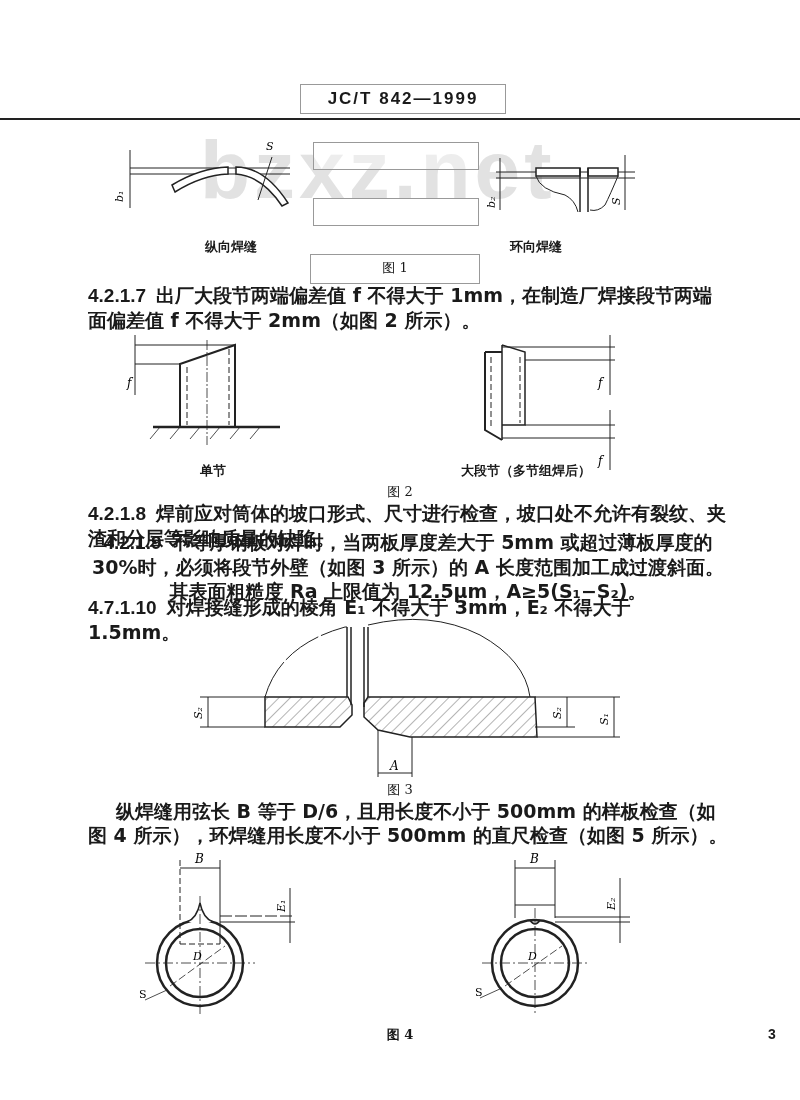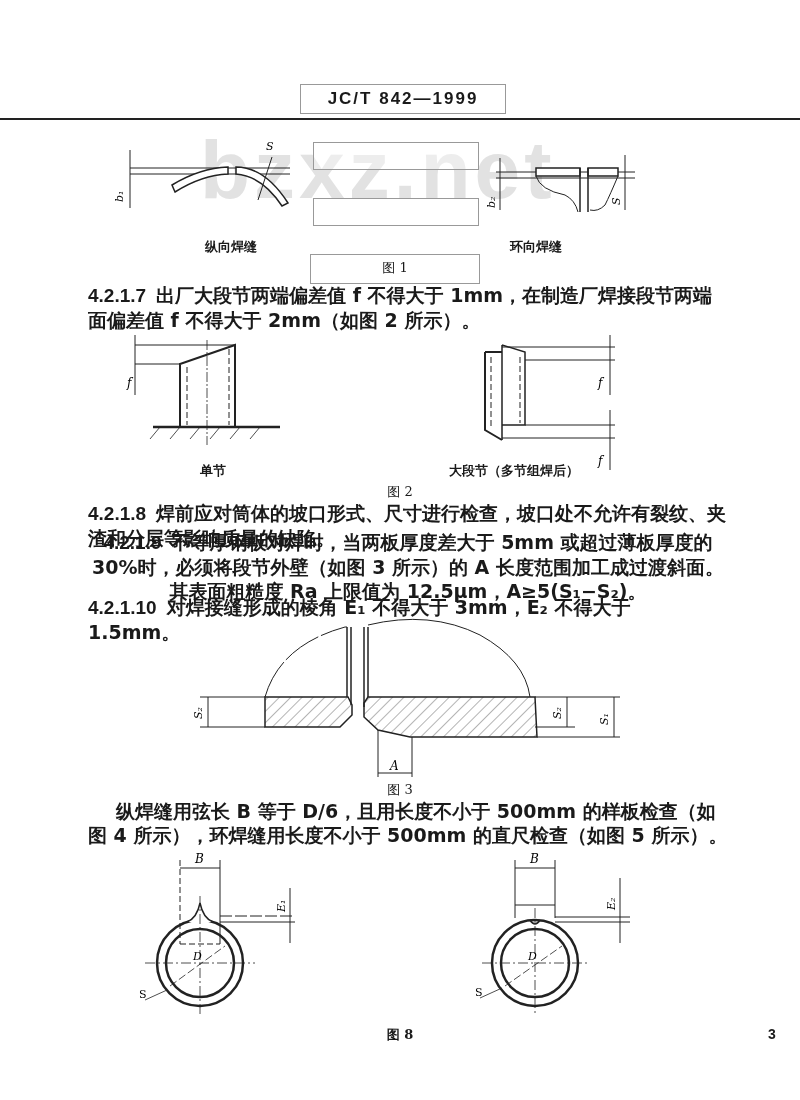--- a/index.html
+++ b/index.html
@@ -89,33 +89,33 @@
   <line x1="22" y1="12" x2="135" y2="12" stroke="#222" stroke-width="1"></line>
   <line x1="45" y1="25" x2="135" y2="25" stroke="#222" stroke-width="1"></line>
   <line x1="45" y1="90" x2="135" y2="90" stroke="#222" stroke-width="1"></line>
   <line x1="22" y1="103" x2="135" y2="103" stroke="#222" stroke-width="1"></line>
   <line x1="130" y1="0" x2="130" y2="60" stroke="#222" stroke-width="1"></line>
   <line x1="130" y1="75" x2="130" y2="135" stroke="#222" stroke-width="1"></line>
   <text x="118" y="52" font-size="12" font-style="italic">f</text>
   <text x="118" y="130" font-size="12" font-style="italic">f</text>
 </svg>
 <div class="abs cap" style="left:200px;top:462px;width:60px;">单节</div>
-<div class="abs cap" style="left:449px;top:462px;width:160px;">大段节（多节组焊后）</div>
+<div class="abs cap" style="left:461px;top:462px;width:160px;">大段节（多节组焊后）</div>
 <div class="abs fig-title" style="left:360px;top:483px;width:80px;">图 2</div>
 
 <div class="abs para" style="top:501px;">
   <span class="num">4.2.1.8</span><span>焊前应对筒体的坡口形式、尺寸进行检查，坡口处不允许有裂纹、夹渣和分层等影响质量的缺陷。</span>
 </div>
 
 <div class="abs para" style="top:530px;text-align:center;">
   <span class="num">4.2.1.9</span><span>不等厚钢板对焊时，当两板厚度差大于 5mm 或超过薄板厚度的 30%时，必须将段节外壁（如图 3 所示）的 A 长度范围加工成过渡斜面。其表面粗糙度 Ra 上限值为 12.5μm，A≥5(S₁−S₂)。</span>
 </div>
 
 <div class="abs para" style="top:595px;">
-  <span class="num">4.2.1.10</span><span>对焊接缝形成的棱角 E₁ 不得大于 3mm，E₂ 不得大于 1.5mm。</span>
+  <span class="num">4.7.1.10</span><span>对焊接缝形成的棱角 E₁ 不得大于 3mm，E₂ 不得大于 1.5mm。</span>
 </div>
 
 <svg style="left:180px;top:615px;" width="460" height="170">
   <defs>
     <pattern id="hatch" width="8" height="8" patternUnits="userSpaceOnUse" patternTransform="rotate(45)">
       <line x1="0" y1="0" x2="0" y2="8" stroke="#444" stroke-width="0.8"></line>
     </pattern>
   </defs>
   <path d="M85 82 Q100 30 165 12 L167 12" fill="none" stroke="#222" stroke-width="1" stroke-dasharray="40,3"></path>
   <path d="M188 10 Q250 -5 300 20 Q345 45 350 82" fill="none" stroke="#222" stroke-width="1"></path>
@@ -178,15 +178,15 @@
   <line x1="35" y1="138" x2="92" y2="98" stroke="#222" stroke-width="0.8" stroke-dasharray="8,3"></line>
   <line x1="10" y1="150" x2="32" y2="140" stroke="#222" stroke-width="0.8"></line>
   <line x1="85" y1="69" x2="160" y2="69" stroke="#222" stroke-width="1"></line>
   <line x1="85" y1="74" x2="160" y2="74" stroke="#222" stroke-width="1"></line>
   <line x1="150" y1="30" x2="150" y2="95" stroke="#222" stroke-width="1"></line>
   <text x="60" y="15" font-size="12" font-style="italic">B</text>
   <text x="145" y="62" font-size="11" font-style="italic" transform="rotate(-90 145 62)">E₂</text>
   <text x="58" y="112" font-size="11" font-style="italic">D</text>
   <text x="5" y="148" font-size="11">S</text>
 </svg>
-<div class="abs fig-title" style="left:360px;top:1026px;width:80px;font-weight:bold;">图 8</div>
+<div class="abs fig-title" style="left:360px;top:1026px;width:80px;font-weight:bold;">图 4</div>
 
 <div class="abs page-num">3</div>
 
 </body></html>

